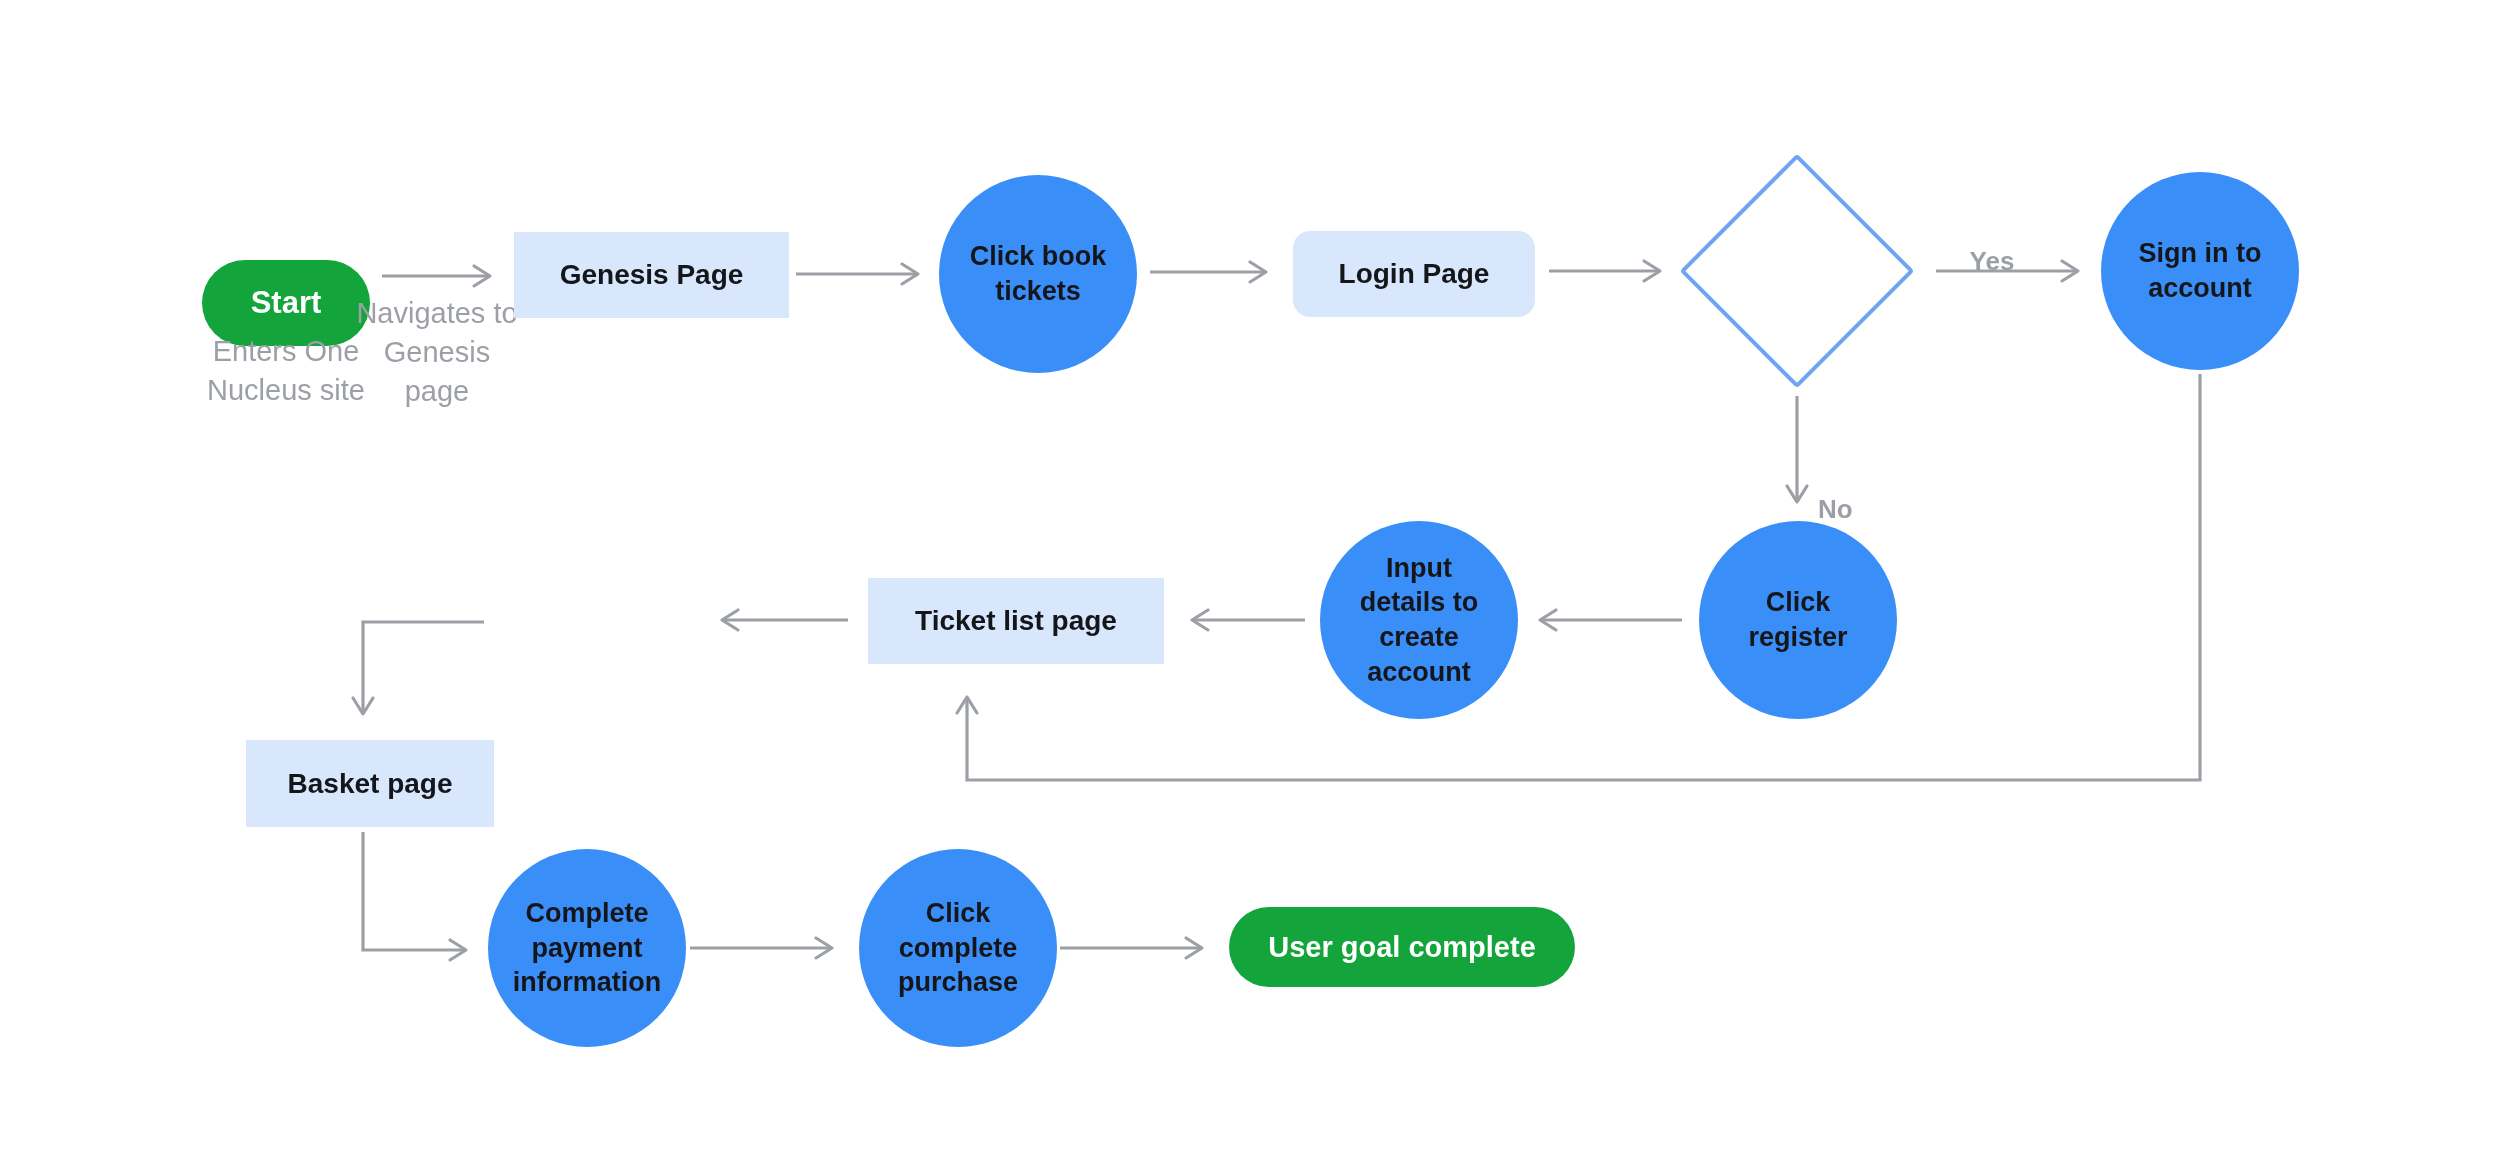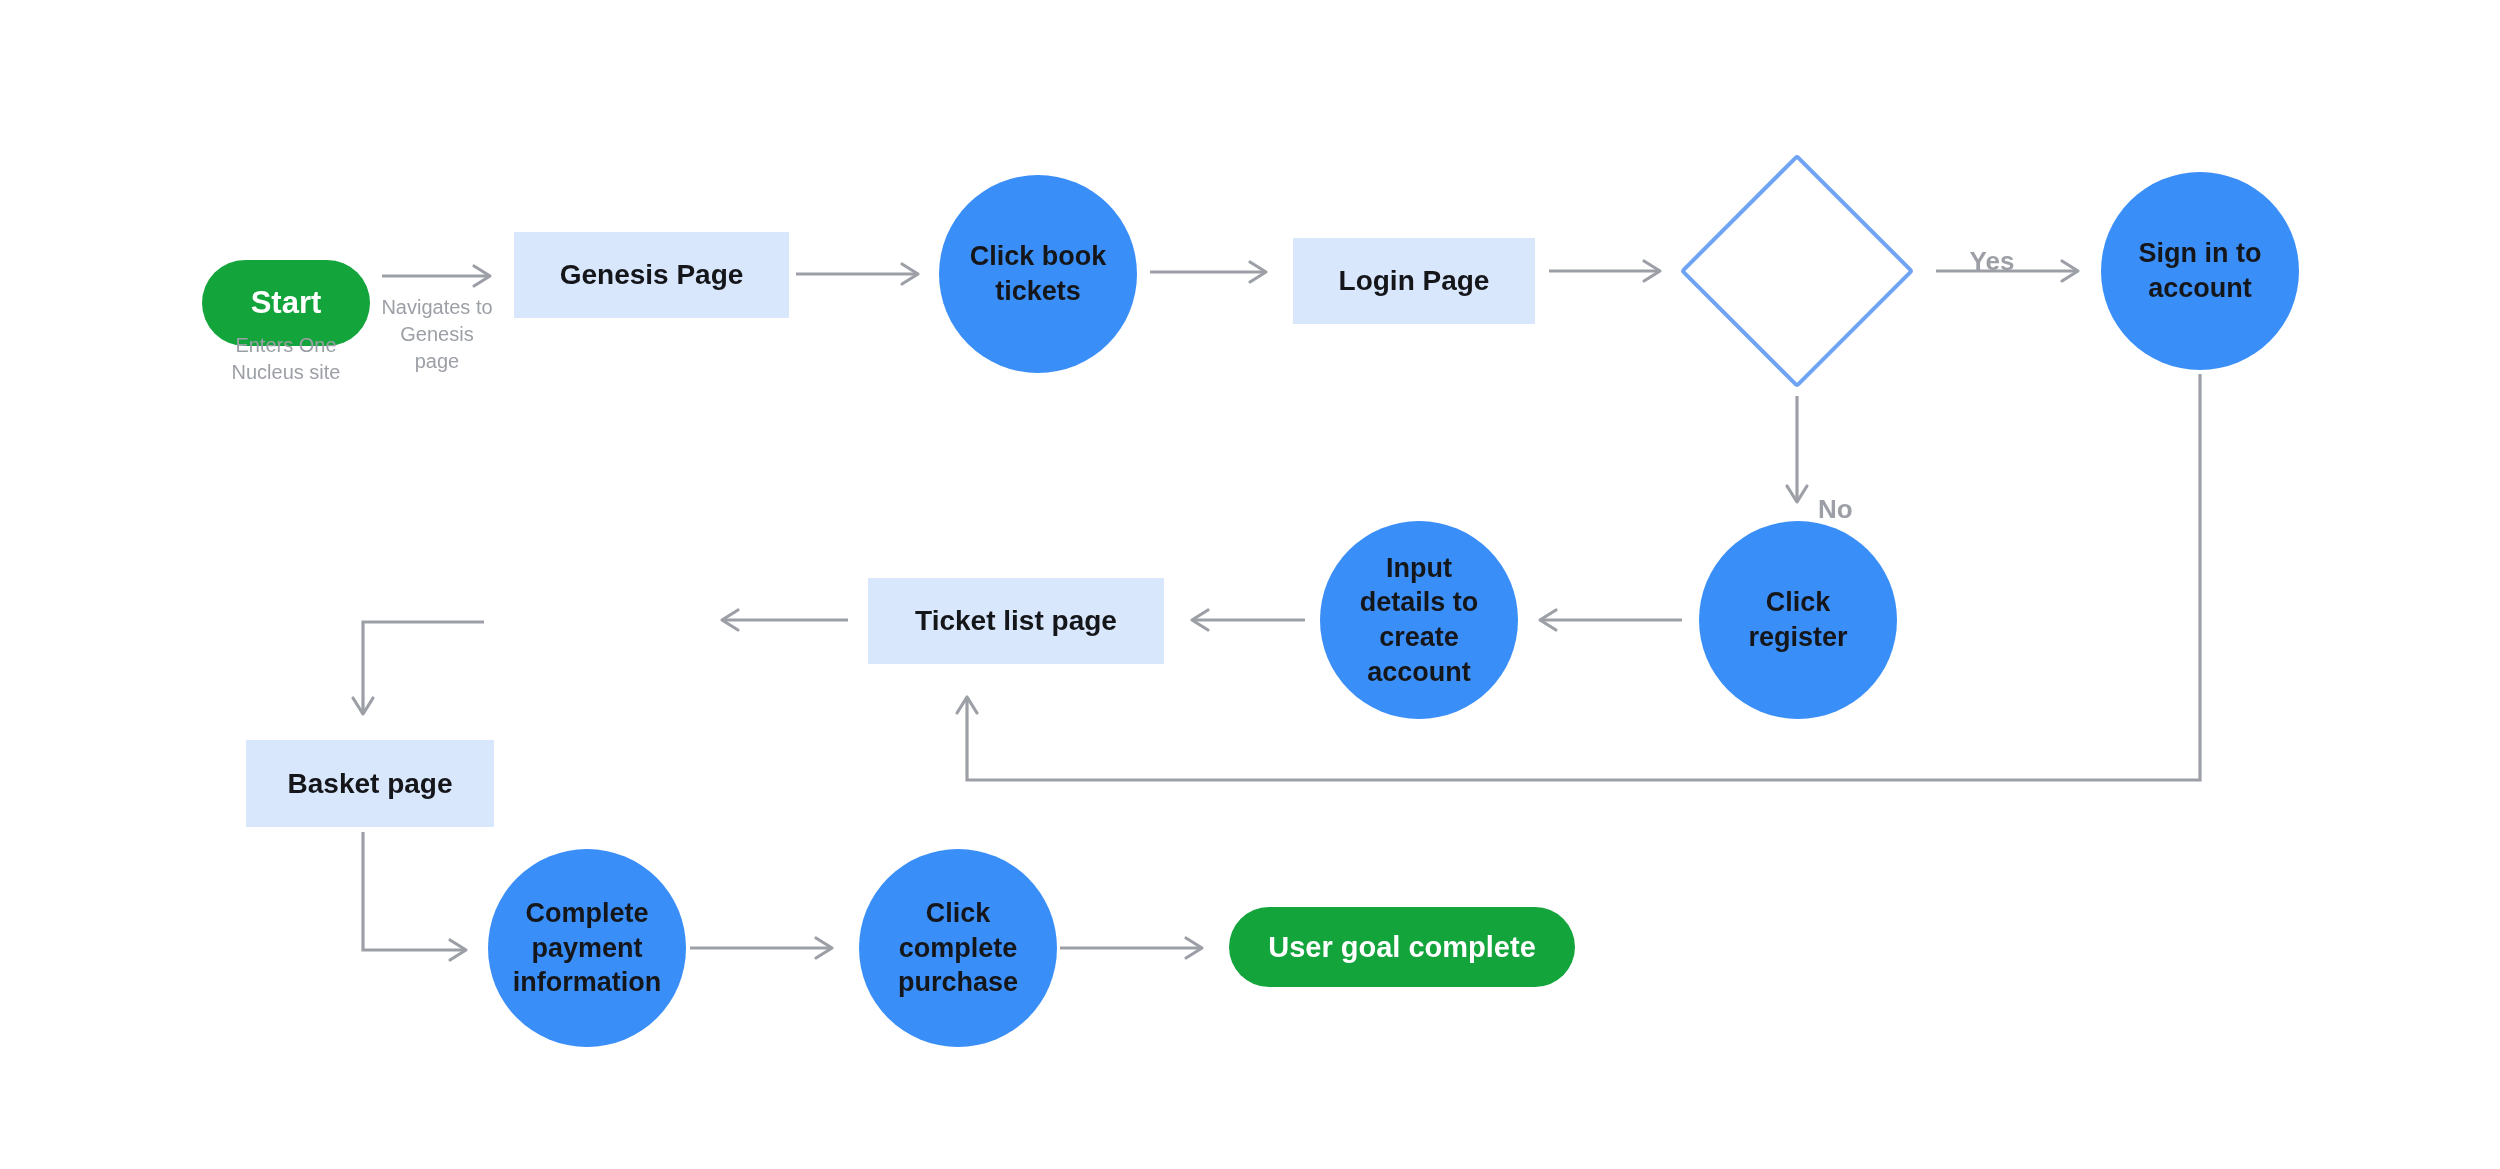--- a/index.html
+++ b/index.html
@@ -80,21 +80,21 @@
     text-align: center;
     font-weight: bold;
     color: #3F444A;
     font-size: 27px;
     line-height: 1.3;
     white-space: pre-line;
   }
   .caption {
     position: absolute;
     color: #9CA0A6;
-    font-size: 20px;
+    font-size: 29px;
     font-weight: normal;
     line-height: 1.35;
     text-align: center;
     white-space: pre-line;
   }
   .edge-label-bold {
     position: absolute;
     color: #9CA0A6;
     font-size: 26px;
     font-weight: bold;
@@ -139,21 +139,21 @@
 
   <div class="caption" style="left:351px; top:294px; width:172px;">Navigates to
 Genesis
 page</div>
 
   <div class="node rect" style="left:507px; top:232px; width:275px;">Genesis Page</div>
 
   <div class="node circle" style="left:939px; top:175px;">Click book
 tickets</div>
 
-  <div class="node rect" style="left:1286px; top:238px; width:242px;">Login Page</div>
+  <div class="node rect" style="left:1286px; top:231px; width:242px;border-radius:17px;">Login Page</div>
 
   <div class="diamond-shape" style="left:1714px; top:188px;"></div>
 
   <div class="edge-label-bold" style="left:1932px; top:208px; width:120px;">Yes</div>
 
   <div class="node circle" style="left:2101px; top:172px;">Sign in to
 account</div>
 
   <div class="edge-label-bold" style="left:1818px; top:456px; width:80px; text-align:left;">No</div>
 

